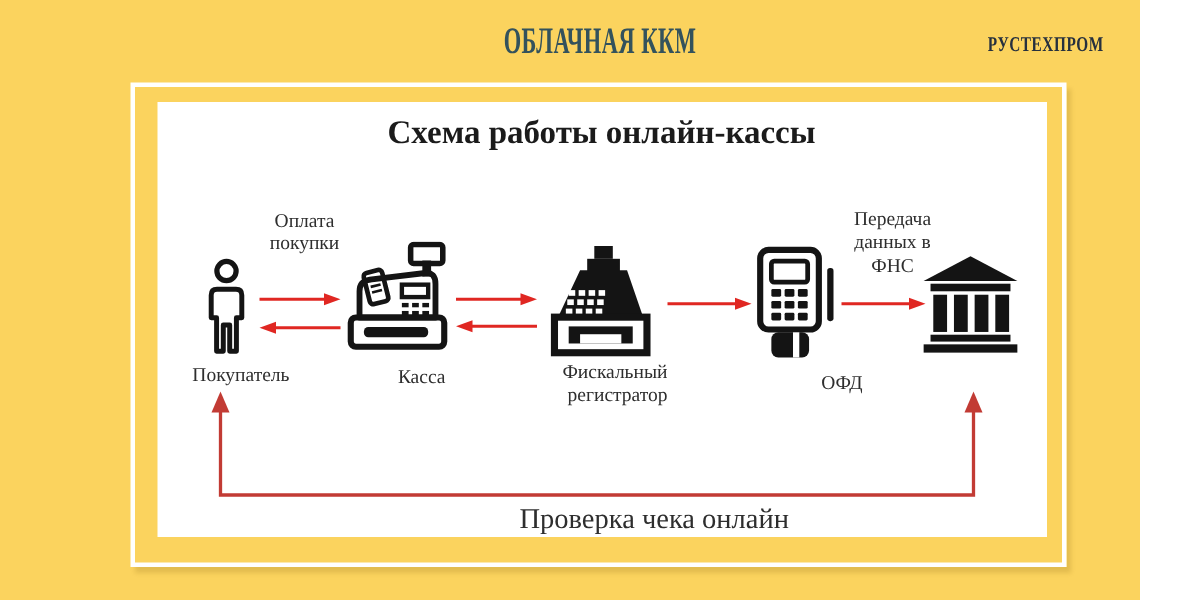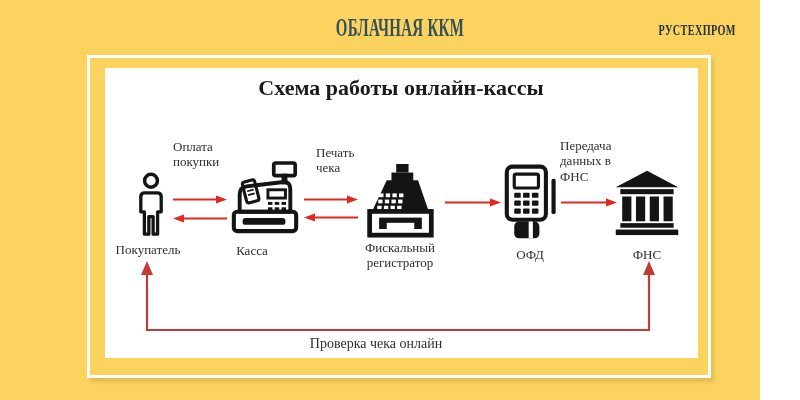--- a/index.html
+++ b/index.html
@@ -9,22 +9,22 @@
     font-size:23px;font-weight:700;letter-spacing:.5px;color:var(--hdr,#33525c);
     transform:scaleX(.65) scaleY(1.08);transform-origin:50% 50%;}
   .brand{position:absolute;right:24px;top:23px;font-size:14px;font-weight:700;
     letter-spacing:.5px;color:var(--brand,#26303e);transform:scaleX(.73);transform-origin:100% 50%;}
   .frame{position:absolute;left:87px;top:55px;width:618px;height:317px;
     border:3px solid #ffffff;box-shadow:3px 4px 3px rgba(120,90,10,.18);}
   .card{position:absolute;left:105px;top:68px;width:593px;height:290px;background:#ffffff;}
   .card-title{position:absolute;left:0;top:7px;width:560px;text-align:center;
     font-size:22px;font-weight:700;color:#1b1b1b;margin-left:16px;}
   .lbl{position:absolute;font-size:13px;color:#2e2e2e;line-height:1.18;}
-  .node-lbl{text-align:center;}
-  .edge-lbl{text-align:left;}
+  .node-lbl{text-align:right;}
+  .edge-lbl{text-align:center;}
   .icon{position:absolute;}
   .arr{position:absolute;}
   .arr line{stroke:var(--red,#e02722);stroke-width:2;}
   .arr polygon{fill:var(--red,#e02722);}
   .return-arr path{stroke:var(--redret,#c23b34);stroke-width:2.2;fill:none;}
   .return-arr polygon{fill:var(--redret,#c23b34);}
   .ic-stroke{fill:none;stroke:var(--ink,#141414);}
   .ic-fill{fill:var(--ink,#141414);}
   .ic-white{fill:#ffffff;}
 </style>
@@ -36,21 +36,20 @@
   <div class="hdr-title">ОБЛАЧНАЯ ККМ</div>
   <div class="brand">РУСТЕХПРОМ</div>
 
   <div class="frame"></div>
 
   <div class="card">
 
     <div class="card-title">Схема работы онлайн-кассы</div>
 
     <div class="lbl edge-lbl" style="left:68px;top:71px;width:60px">Оплата покупки</div>
-    <div class="lbl edge-lbl" style="left:211px;top:77px;width:55px">Печать чека</div>
     <div class="lbl edge-lbl" style="left:455px;top:70px;width:70px">Передача данных в ФНС</div>
 
     <svg class="icon" style="left:29px;top:104px" width="34" height="68" viewBox="0 0 34 70">
       <circle class="ic-stroke" cx="17" cy="9" r="6.6" stroke-width="3.6"></circle>
       <path class="ic-stroke" stroke-width="3.4" stroke-linejoin="round" d="M10.5 21.5 H23.5 Q27.5 21.5 27.5 25.5 V41 H23.8 V64 H19.2 V46 H14.8 V64 H10.2 V41 H6.5 V25.5 Q6.5 21.5 10.5 21.5 Z"></path>
     </svg>
     <div class="lbl node-lbl" style="left:-2px;top:174px;width:90px">Покупатель</div>
 
     <svg class="arr" style="left:67px;top:127px" width="56" height="9" viewBox="0 0 56 9">
       <line x1="1" y1="4.5" x2="45" y2="4.5"></line>
@@ -151,23 +150,22 @@
       <rect class="ic-fill" x="8" y="22" width="58" height="5.5"></rect>
       <g class="ic-fill">
         <rect x="10" y="30" width="10" height="27"></rect>
         <rect x="25" y="30" width="10" height="27"></rect>
         <rect x="40" y="30" width="10" height="27"></rect>
         <rect x="55" y="30" width="10" height="27"></rect>
       </g>
       <rect class="ic-fill" x="8" y="59" width="58" height="5"></rect>
       <rect class="ic-fill" x="3" y="66" width="68" height="6"></rect>
     </svg>
-    <div class="lbl node-lbl" style="left:497px;top:179px;width:90px">ФНС</div>
 
     <svg class="return-arr" style="position:absolute;left:34px;top:192px" width="518" height="78" viewBox="0 0 518 78">
       <path d="M8 13 V70 H510 V13"></path>
       <polygon points="8,1 14,15 2,15"></polygon>
       <polygon points="510,1 516,15 504,15"></polygon>
     </svg>
-    <div class="lbl node-lbl" style="left:121px;top:268px;width:300px;font-size:14px">Проверка чека онлайн</div>
+    <div class="lbl node-lbl" style="left:121px;top:268px;width:300px;font-size:19px">Проверка чека онлайн</div>
 
   </div>
 </div>
 
 </body></html>

